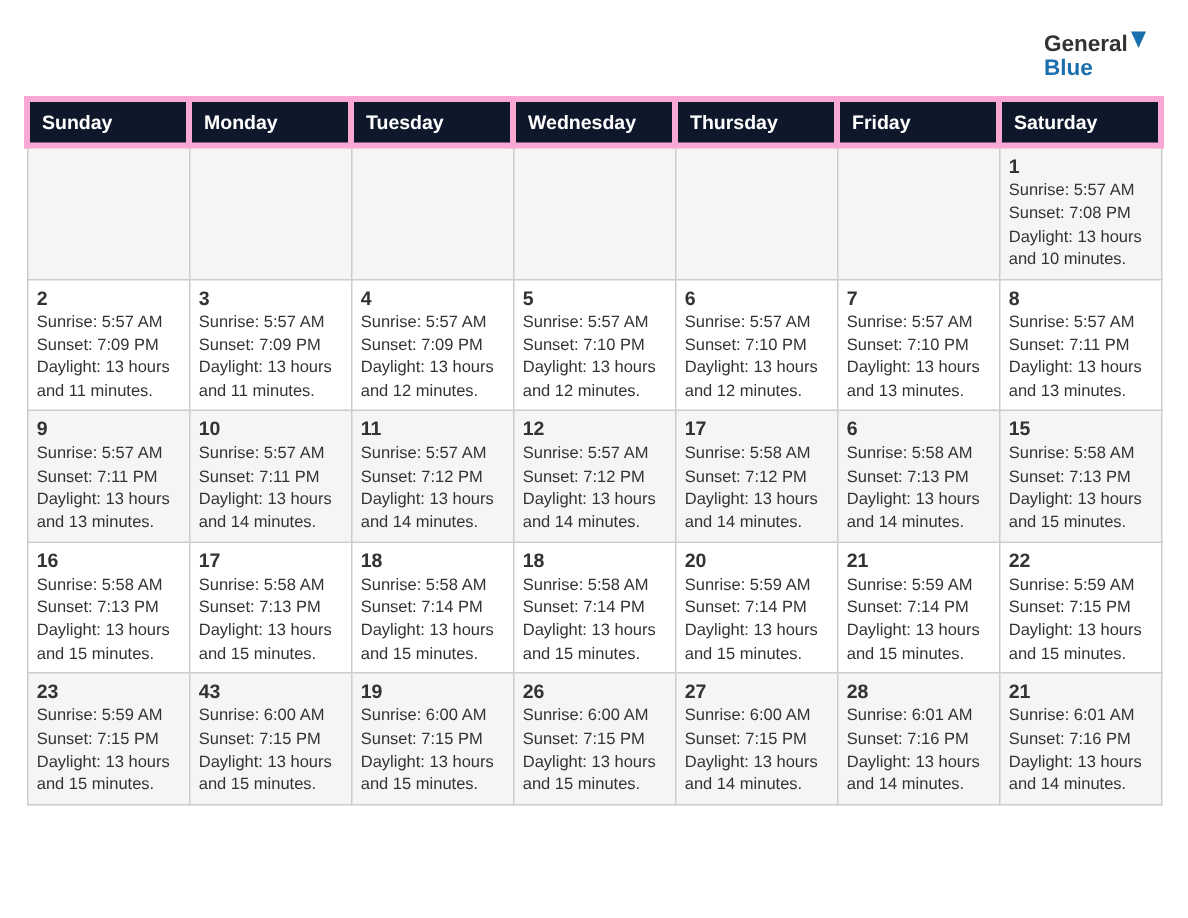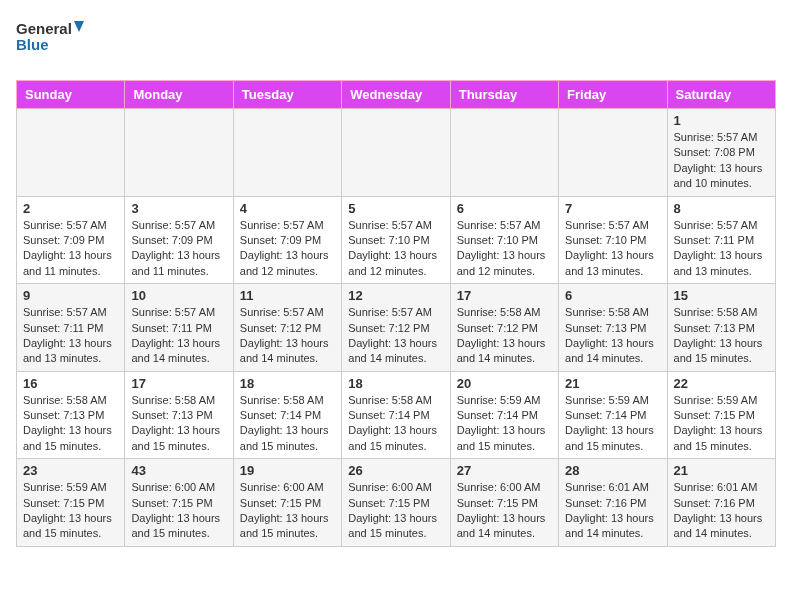--- a/index.html
+++ b/index.html
@@ -5,23 +5,23 @@
     * { box-sizing: border-box; margin: 0; padding: 0; }
     body {
       font-family: Arial, sans-serif;
       background: #fff;
       width: 792px;
       min-height: 612px;
       padding: 16px;
     }
     .header-section {
       display: flex;
-      justify-content: flex-start;
+      justify-content: flex-end;
       align-items: flex-start;
-      margin-bottom: 24px;
+      margin-bottom: 8px;
     }
     .logo {
       display: flex;
       align-items: center;
       gap: 4px;
     }
     .logo-icon {
       width: 36px;
       height: 36px;
     }
@@ -36,27 +36,27 @@
     .location {
       font-size: 15px;
       color: #555;
     }
     .calendar-table {
       width: 100%;
       border-collapse: collapse;
       border: 1px solid #ccc;
     }
     .calendar-table th {
-      background-color: #d946ef;
+      background-color: #0f172a;
       color: #fff;
       font-size: 13px;
       font-weight: bold;
       padding: 6px 8px;
       text-align: left;
-      border: 1px solid #f9a8d4;
+      border: 4px solid #f9a8d4;
     }
     .calendar-table td {
       border: 1px solid #ccc;
       vertical-align: top;
       padding: 4px 6px;
       width: calc(100% / 7);
       min-height: 80px;
       font-size: 11px;
       color: #333;
       background: #fff;

